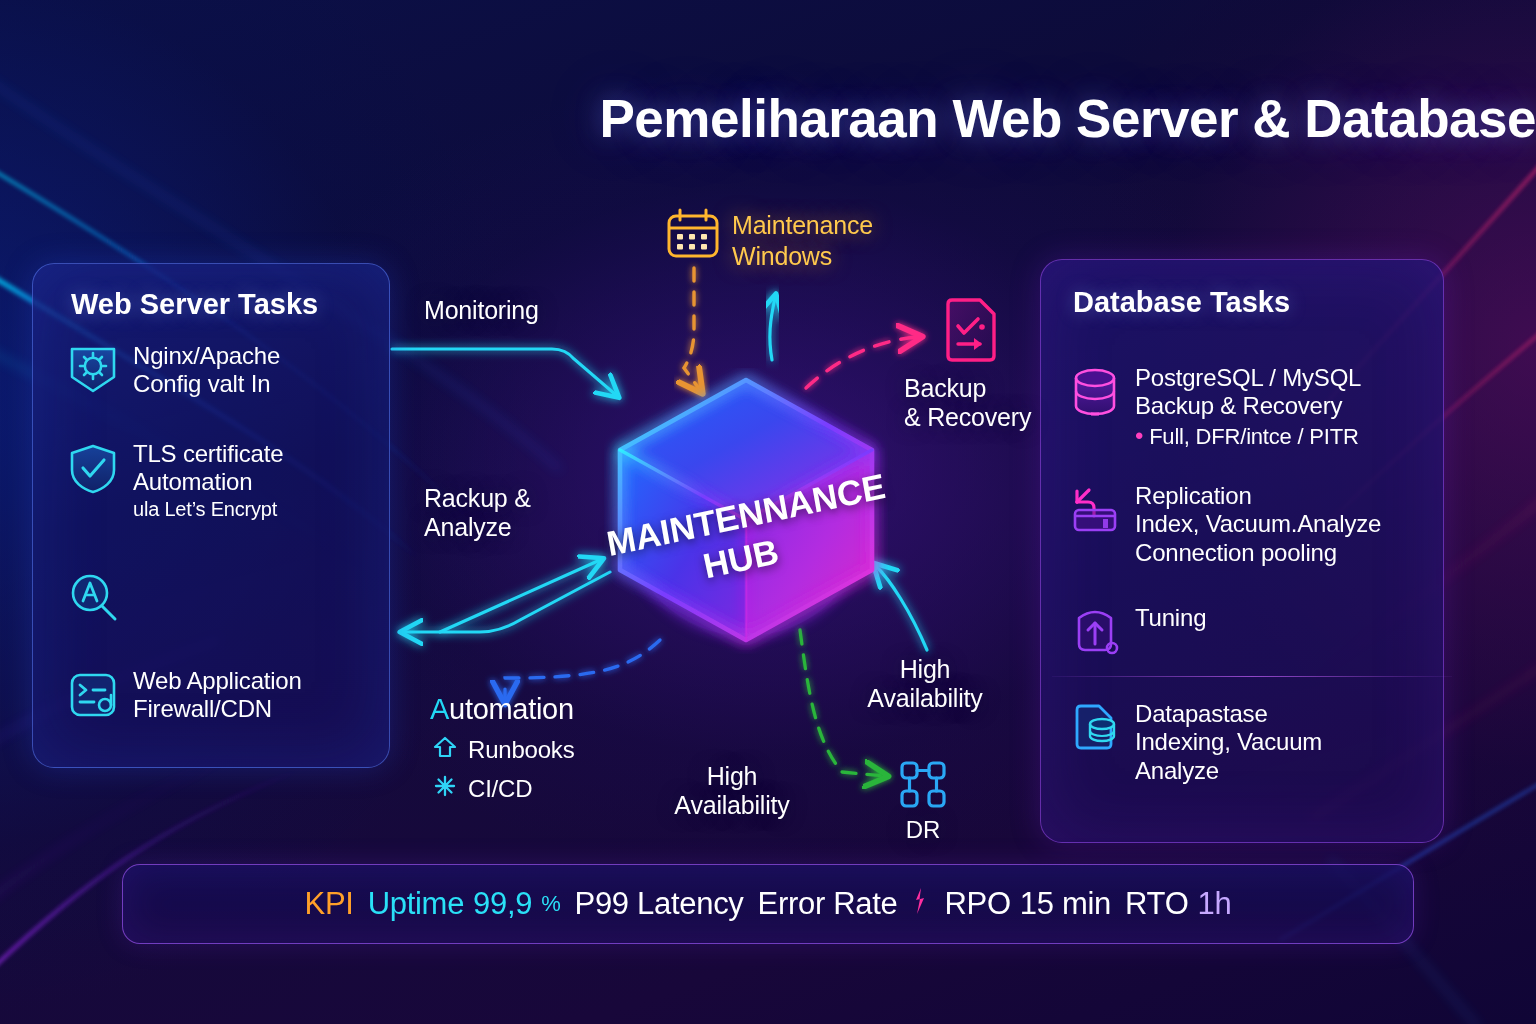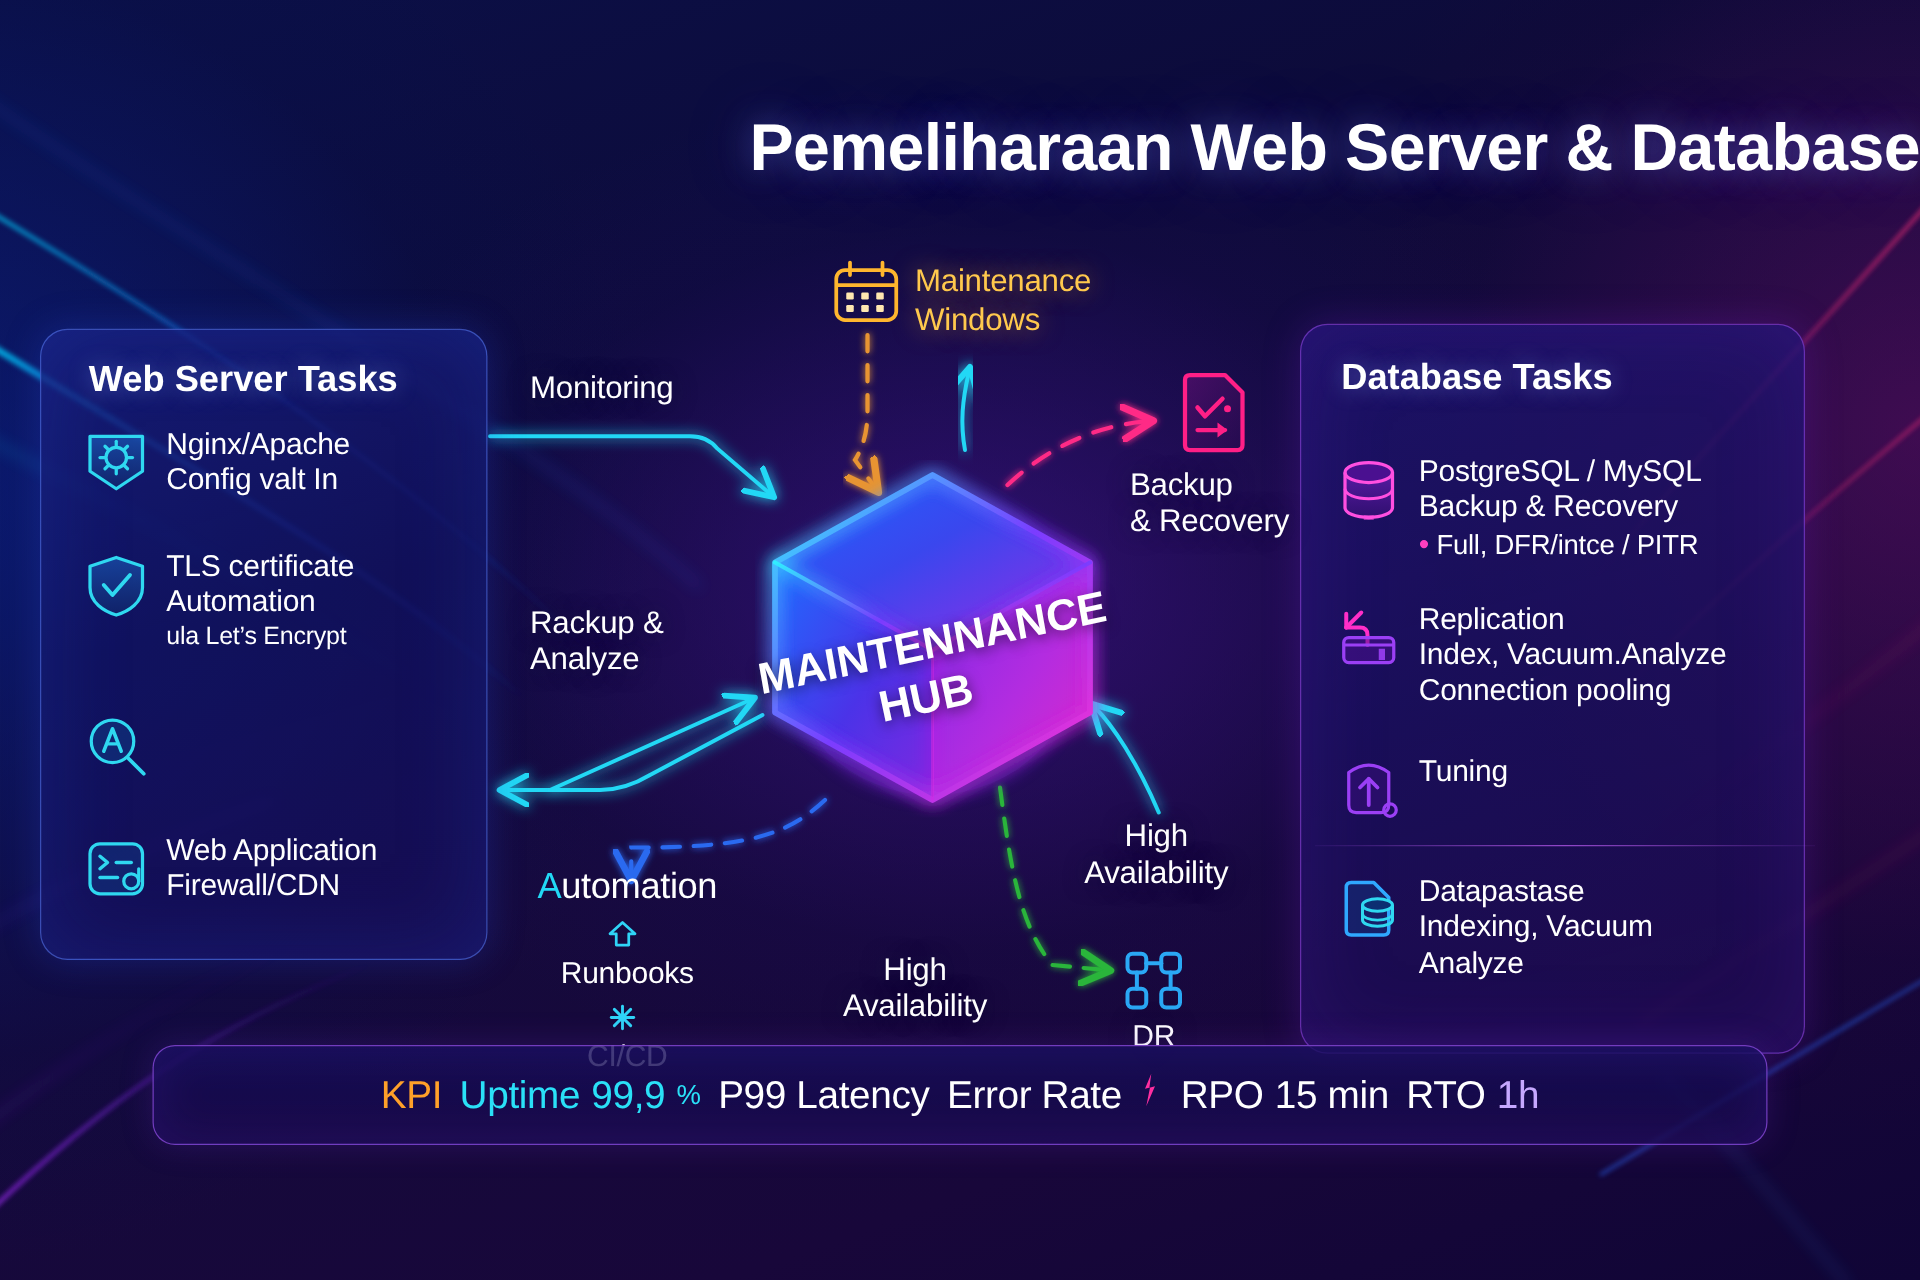--- a/index.html
+++ b/index.html
@@ -97,27 +97,27 @@
   #lbl-mw { left:732px; top:210px; color:#ffc94d; font-size:25px; line-height:1.22;
             text-shadow:0 0 20px rgba(255,180,40,0.55); }
   #lbl-ha-center  { left:652px; top:762px; text-align:center; width:160px; }
   #lbl-ha-right   { left:850px; top:655px; text-align:center; width:150px; }
   #lbl-dr         { left:878px; top:816px; width:90px; text-align:center; font-size:24px; }
 
   
   #automation { position:absolute; left:430px; top:693px; }
   #auto-title { font-size:29px; color:#fff; letter-spacing:-0.3px; }
   #auto-title .cap { color:#22d8f5; }
-  .auto-item { display:flex; align-items:center; margin-top:9px;flex-direction:column; }
+  .auto-item { display:flex; align-items:center; margin-top:9px; }
   .auto-item .gl { width:30px; text-align:center; color:#2fd4f7; font-size:23px; margin-right:8px; }
   .auto-item .tx { color:#fff; font-size:24px; letter-spacing:-0.2px; }
 
   
   #kpi {
-    position:absolute; left:122px; top:836px; width:1292px; height:80px;
+    position:absolute; left:122px; top:864px; width:1292px; height:80px;
     border-radius:18px;
     border:1.5px solid rgba(150,80,235,0.72);
     background:linear-gradient(180deg, rgba(20,14,86,0.80), rgba(26,10,74,0.86));
     display:flex; justify-content:center; gap:14px;
     box-shadow: inset 0 0 40px rgba(70,30,170,0.25), 0 0 26px rgba(110,40,200,0.22);
   }
   .kpi-item { font-size:31px; color:#fff; letter-spacing:-0.3px; white-space:nowrap;
               display:flex; align-items:center; gap:9px; }
   .kpi-item.orange { color:#ffa029; }
   .kpi-item.cyan   { color:#2ae0f7; }

